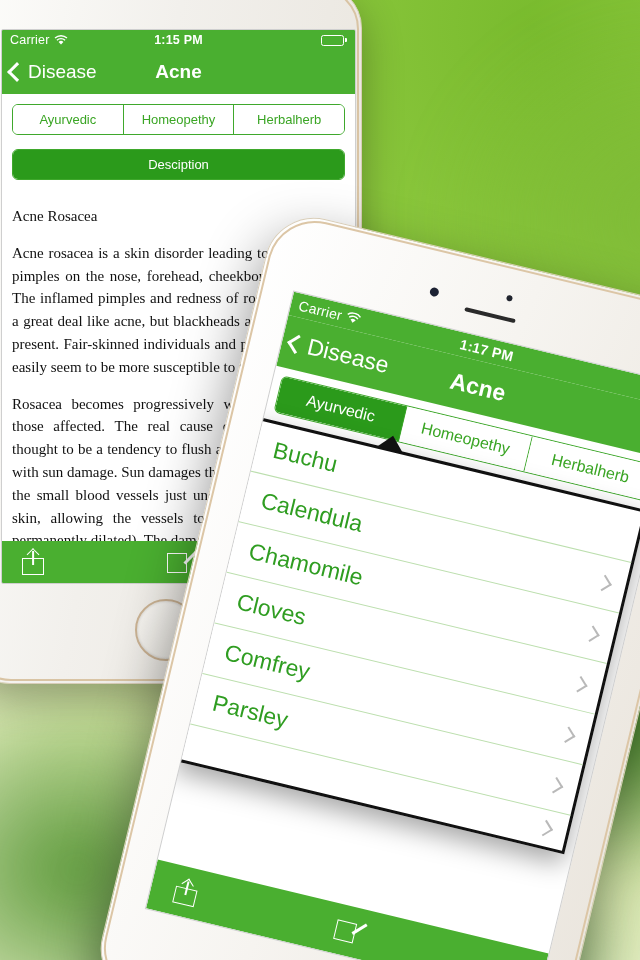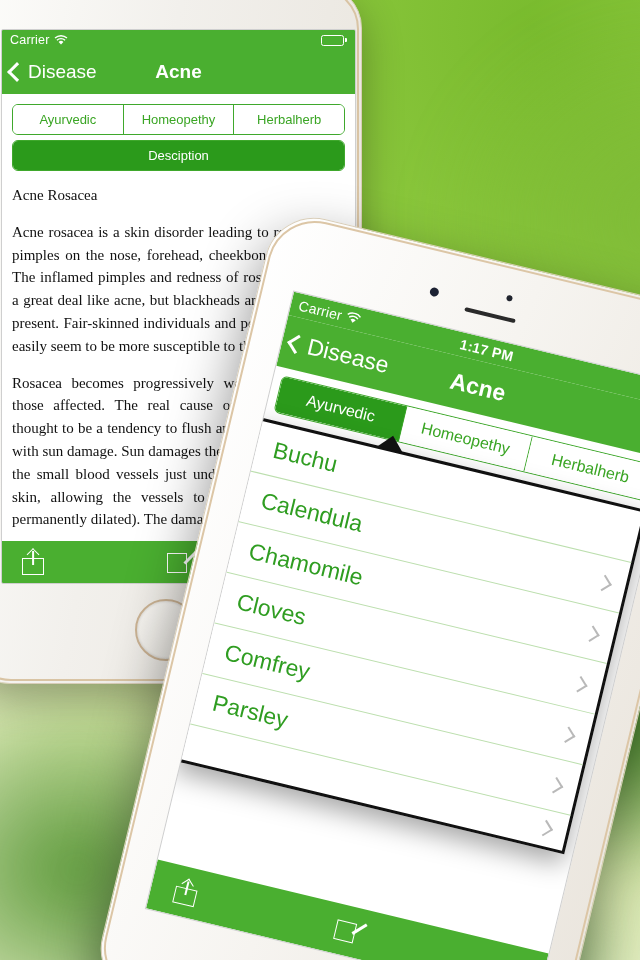--- a/index.html
+++ b/index.html
@@ -92,22 +92,22 @@
   }
   #phone1 .home{
     position:absolute;left:168px;top:614px;width:58px;height:58px;border-radius:50%;
     background:linear-gradient(145deg,#faf8f4,#eceae4);
     border:2px solid #cbb394;
     box-shadow:inset 0 0 3px rgba(0,0,0,.18);
   }
   #phone1 .screen .statusbar,#phone1 .screen .navbar{background:#4aaf30;}
 
   #p1-content{position:absolute;left:0;right:0;top:64px;bottom:42px;padding:10px 10px 0 10px;box-sizing:border-box;}
-  #p1-seg2{margin-top:5px;}
-  #p1-text{margin-top:13px;}
+  #p1-seg2{margin-top:14px;}
+  #p1-text{margin-top:25px;}
   #phone1 .toolbar{position:absolute;left:0;right:0;bottom:0;height:42px;}
   #phone1 .tb-share{position:absolute;left:20px;}
   #phone1 .tb-compose{position:absolute;left:50%;transform:translateX(-50%);}
 
   
   #phone2-wrap{
     position:absolute;left:236px;top:236px;width:470px;height:800px;
     transform:rotate(13.5deg);
     transform-origin:30% 20%;
   }
@@ -178,20 +178,21 @@
 
     <div class="statusbar">
       <span class="sb-left">
         <span>Carrier</span>
         <svg width="14" height="11" viewBox="0 0 14 11">
           <path d="M7 9.6 L4.6 6.9 A3.6 3.6 0 0 1 9.4 6.9 Z" fill="#fff"></path>
           <path d="M2.9 5.3 A6 6 0 0 1 11.1 5.3" stroke="#fff" stroke-width="1.3" fill="none"></path>
           <path d="M1 3.1 A8.8 8.8 0 0 1 13 3.1" stroke="#fff" stroke-width="1.3" fill="none"></path>
         </svg>
       </span>
+      <span class="sb-time">1:15 PM</span>
       <span class="sb-batt">
         <span class="batt-body"><span class="batt-fill"></span></span>
           <span class="batt-cap"></span>
       </span>
     </div>
 
     <div class="navbar">
       <div class="nav-back">
         <span class="chev"></span>
         <span class="nav-back-label">Disease</span>

